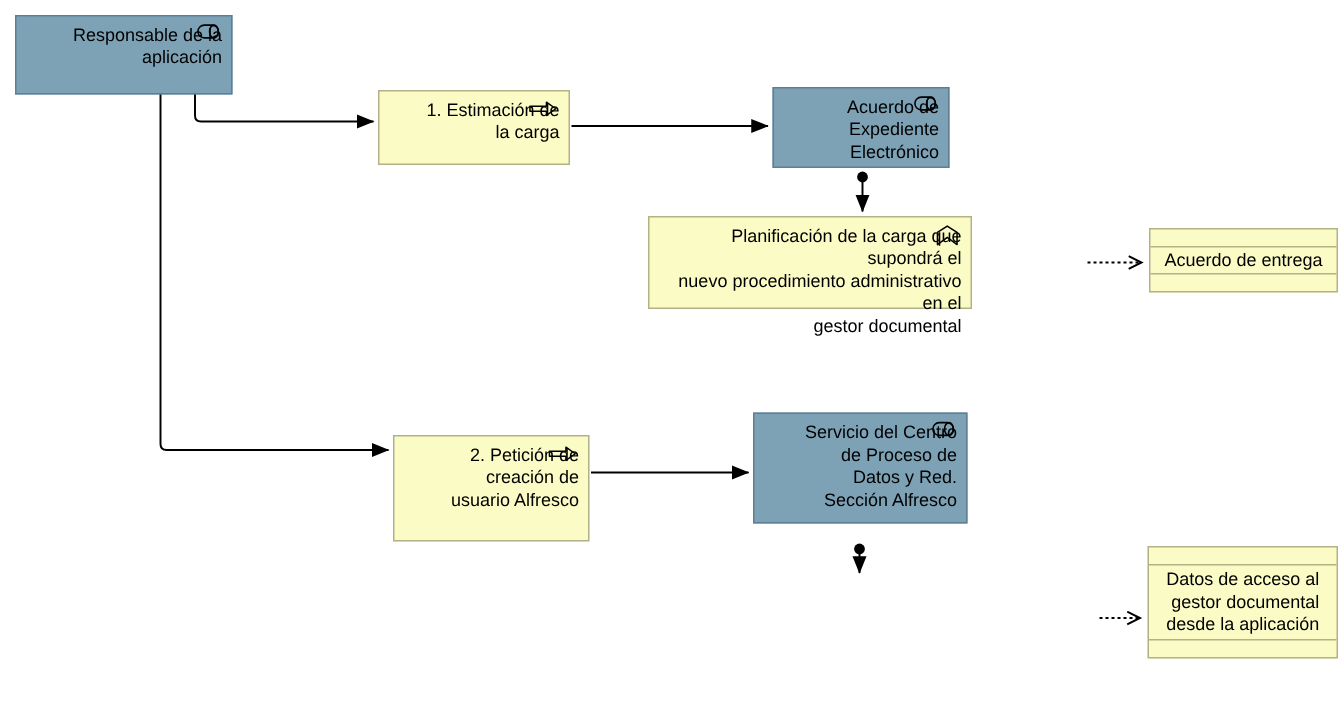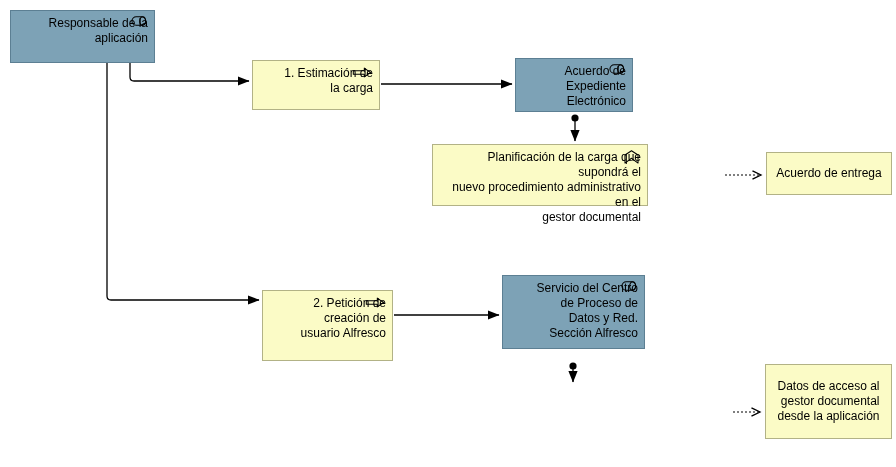--- a/index.html
+++ b/index.html
@@ -16,21 +16,21 @@
   }
   .node{position:absolute; box-sizing:border-box; text-align:right;}
   .node .label{white-space:pre-line; line-height:15px; padding:5px 6px 0 6px;}
   .node.role{background:var(--role-fill); border:1px solid var(--role-border);}
   .node.process, .node.function{
     background:var(--process-fill); border:1px solid var(--process-border);
     border-radius:0;
   }
   .node.contract{
     background:var(--process-fill); border:1px solid var(--process-border);
-    display:flex; flex-direction:row;
+    display:flex; flex-direction:column;
   }
   .node.contract .cband{flex:none; height:11px;}
   .node.contract .cband.t{border-bottom:1px solid var(--process-border);}
   .node.contract .cband.b{border-top:1px solid var(--process-border);}
   .node.contract .label{
     flex:1; display:flex; align-items:center; justify-content:center;
     padding:0 4px; white-space:pre-line; line-height:15px;
   }
   .corner-icon{position:absolute; top:4px; right:6px; line-height:0;}
   .corner-icon svg{display:block;}

